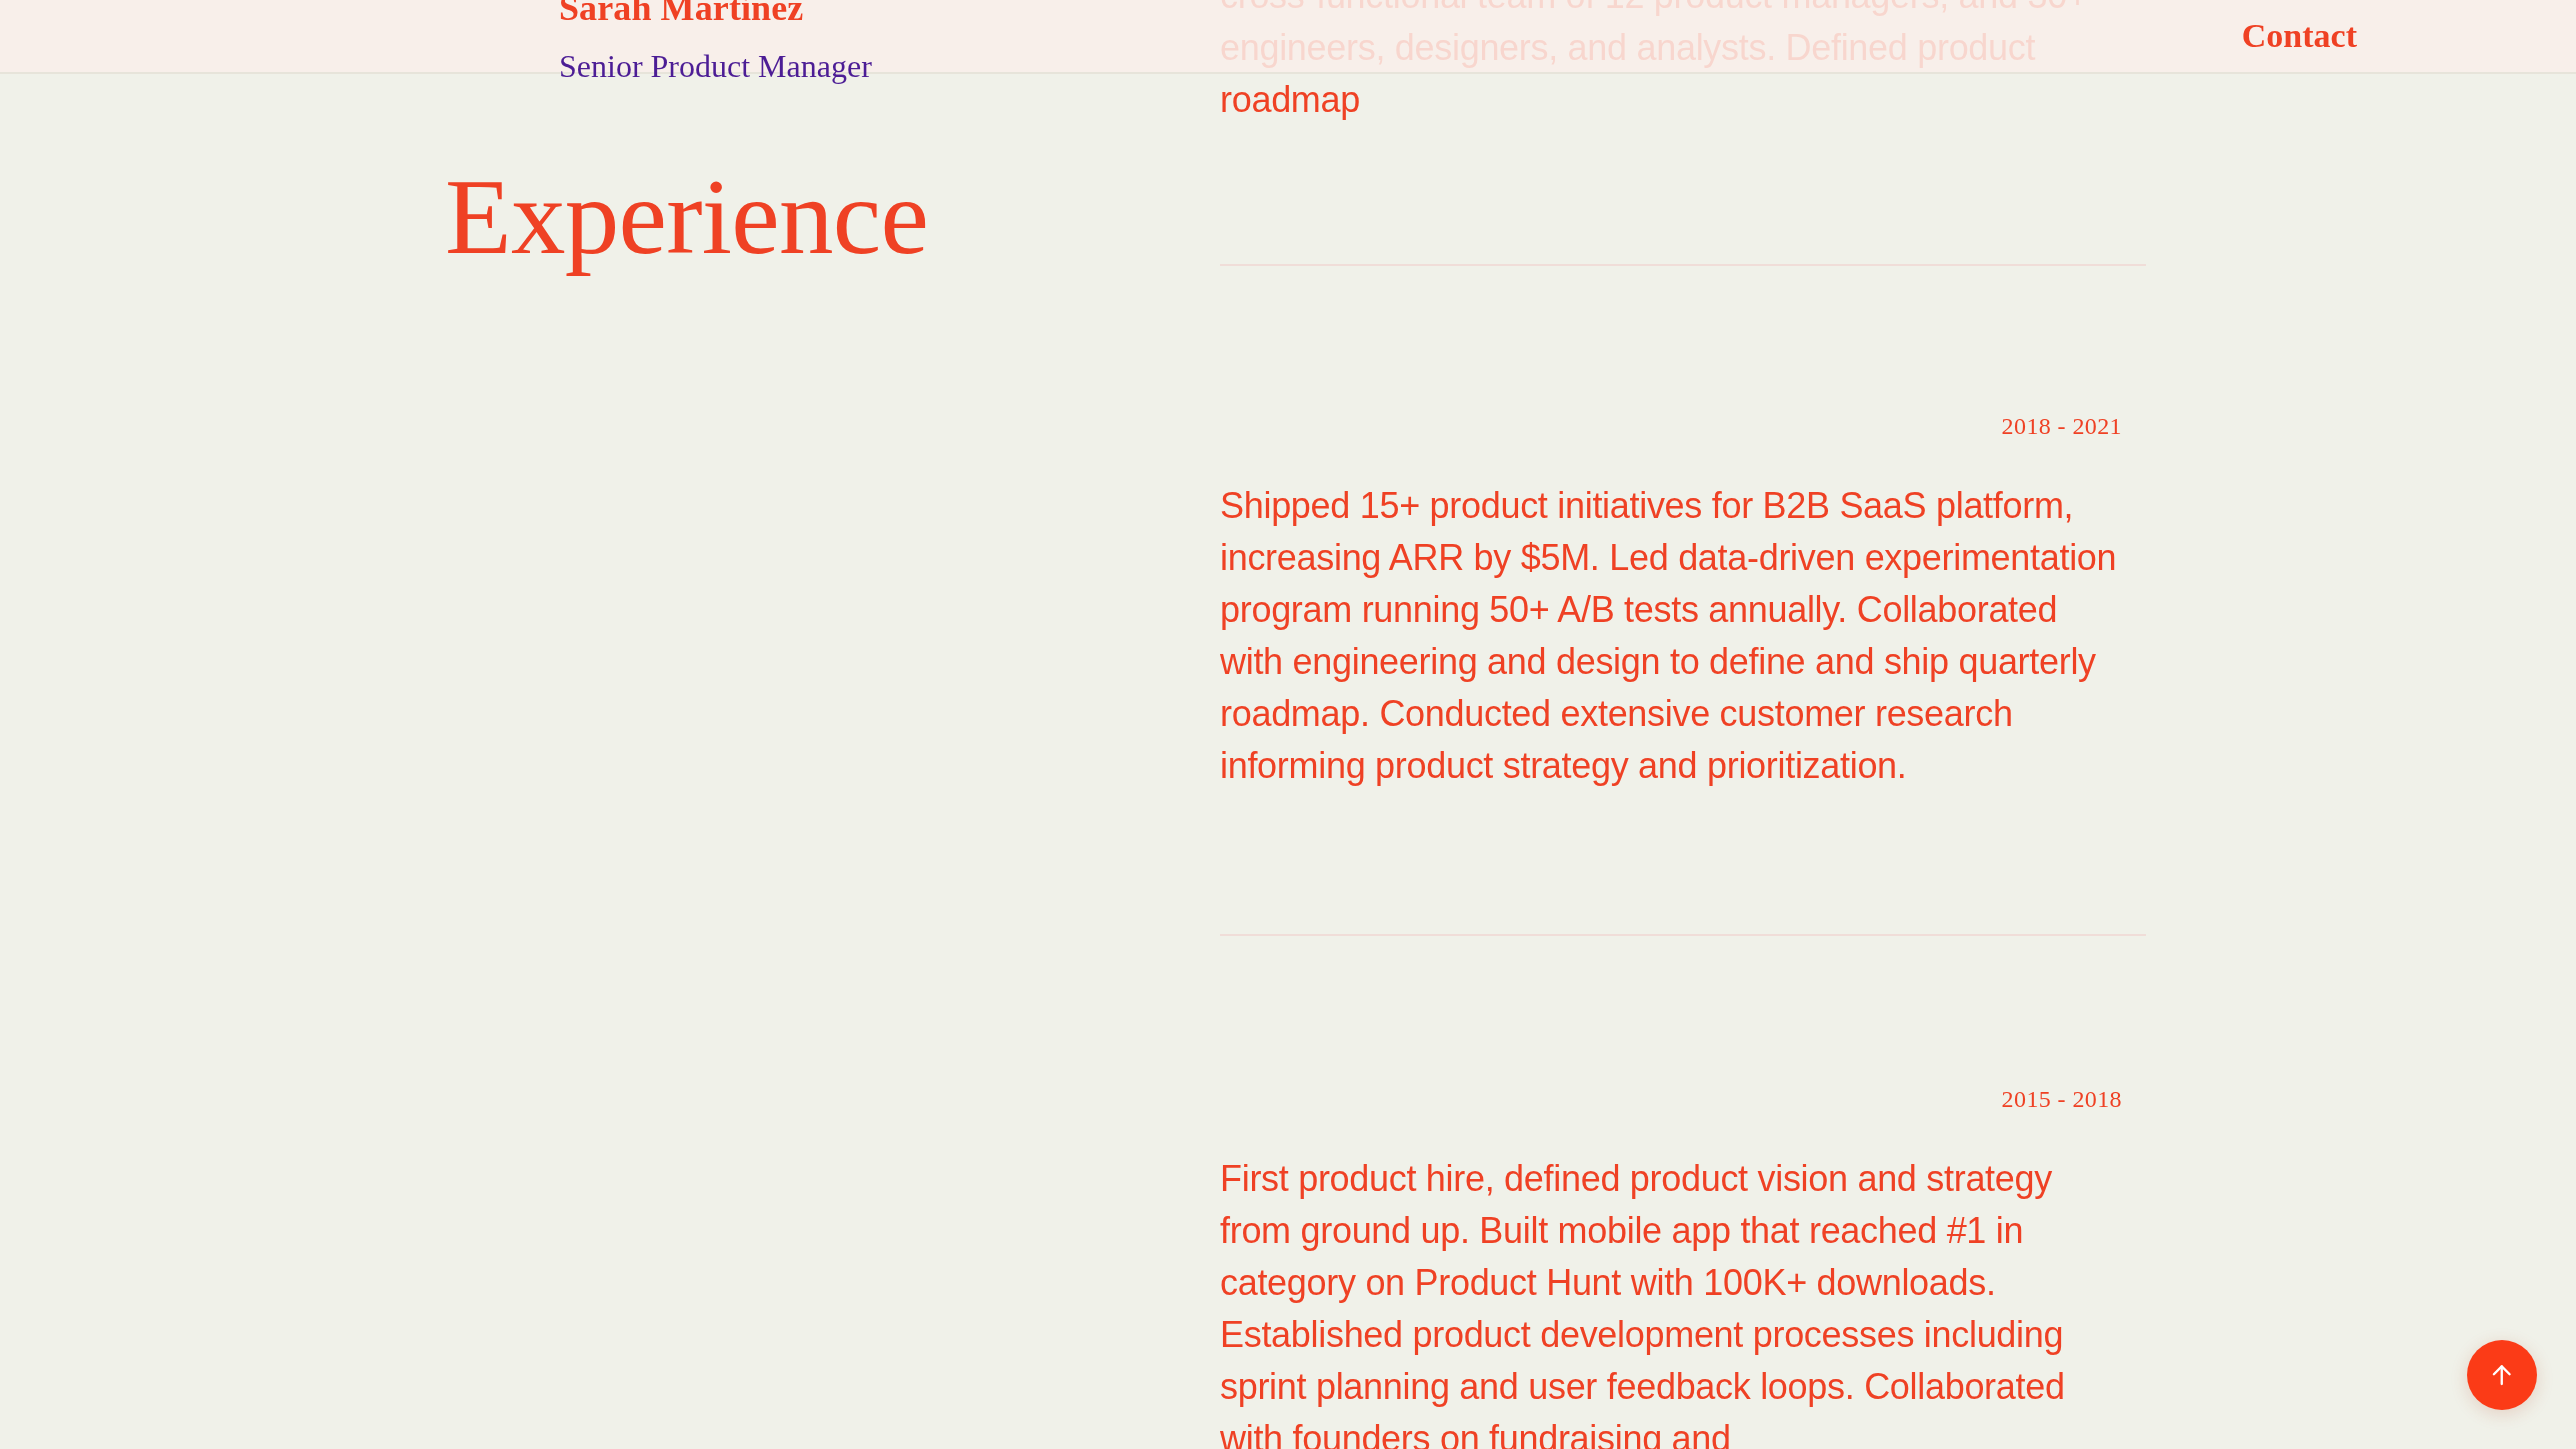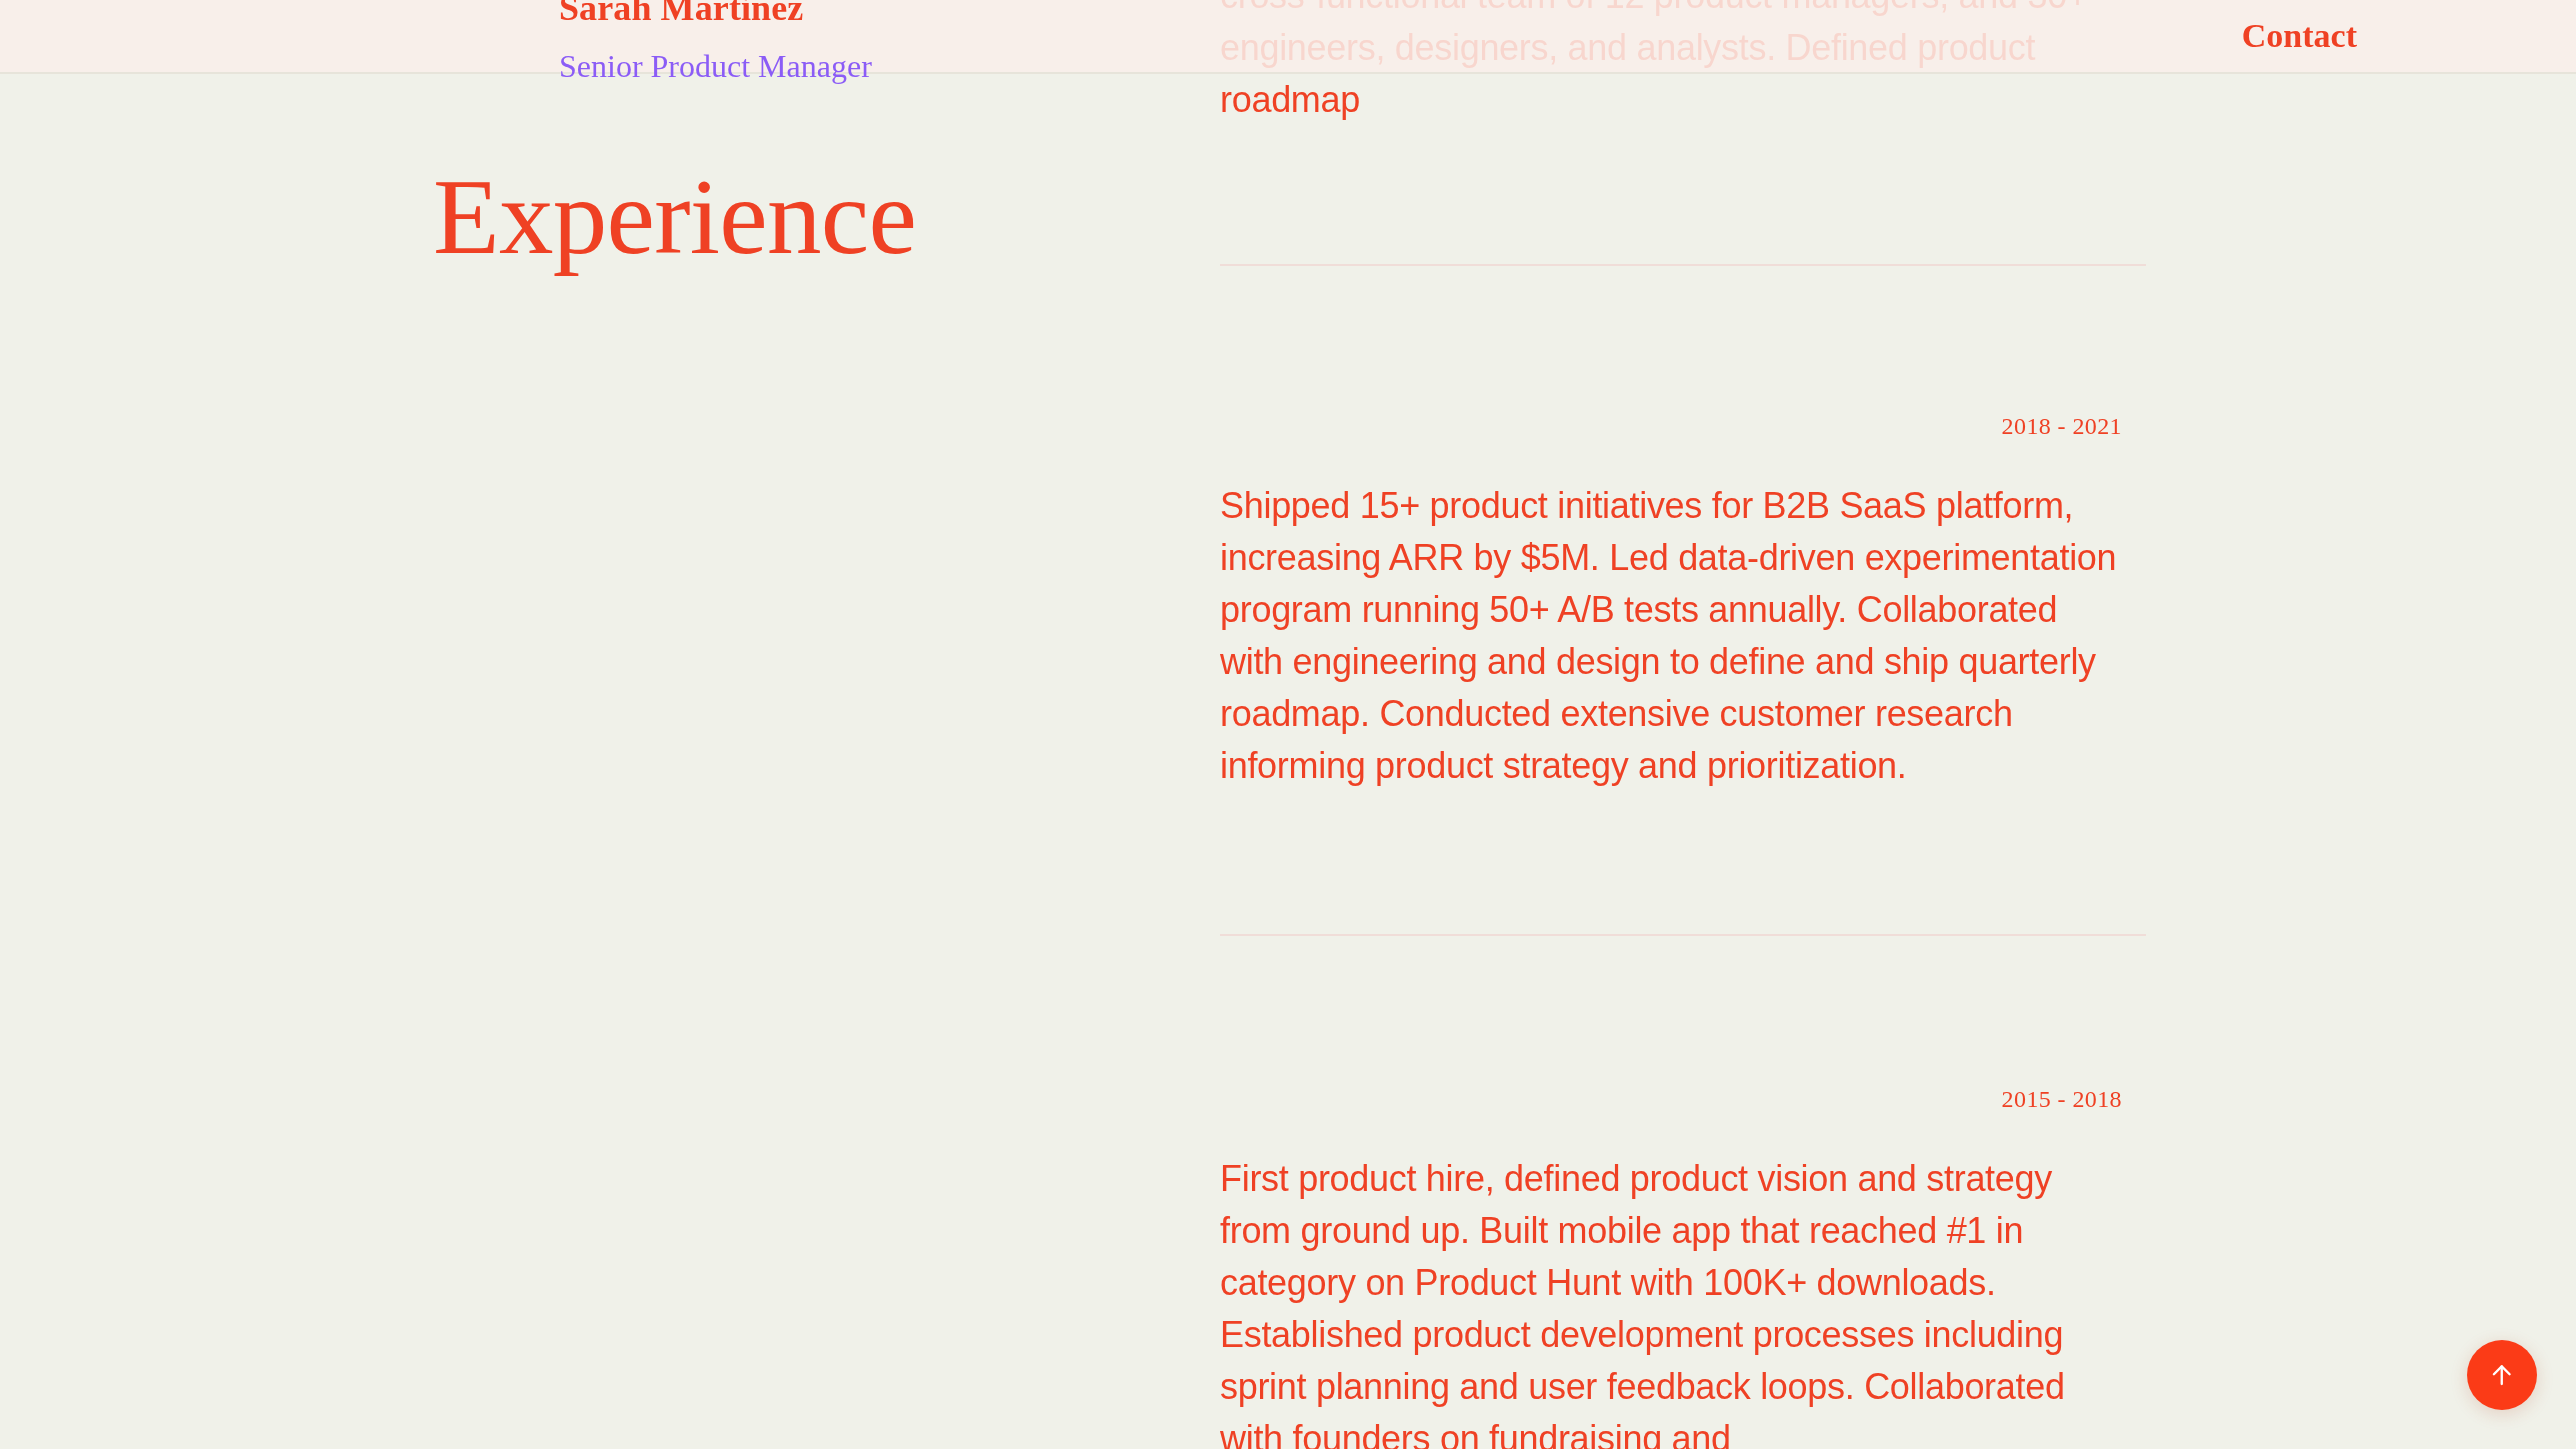--- a/index.html
+++ b/index.html
@@ -48,21 +48,21 @@
     font-weight: 700;
     letter-spacing: 0.1px;
     color: #EF4124;
     line-height: 1;
   }
 
   .brand-role {
     font-family: "Liberation Serif", serif;
     font-size: 32px;
     font-weight: 400;
-    color: #8b5cf6;
+    color: #4c1d95;
     line-height: 1;
   }
 
   .nav-contact {
     position: absolute;
     right: 219px;
     top: 50%;
     transform: translateY(-50%);
     font-family: "Liberation Serif", serif;
     font-size: 34px;
@@ -76,21 +76,21 @@
   
   .page {
     position: absolute;
     top: 0; left: 0;
     width: 2576px;
     height: 1449px;
   }
 
   .col-left {
     position: absolute;
-    left: 4px;
+    left: 16px;
     top: 0;
     width: 1208px;
     height: 1449px;
   }
 
   .section-title {
     position: absolute;
     left: 429px;
     top: 162px;
     font-family: "Liberation Serif", serif;

